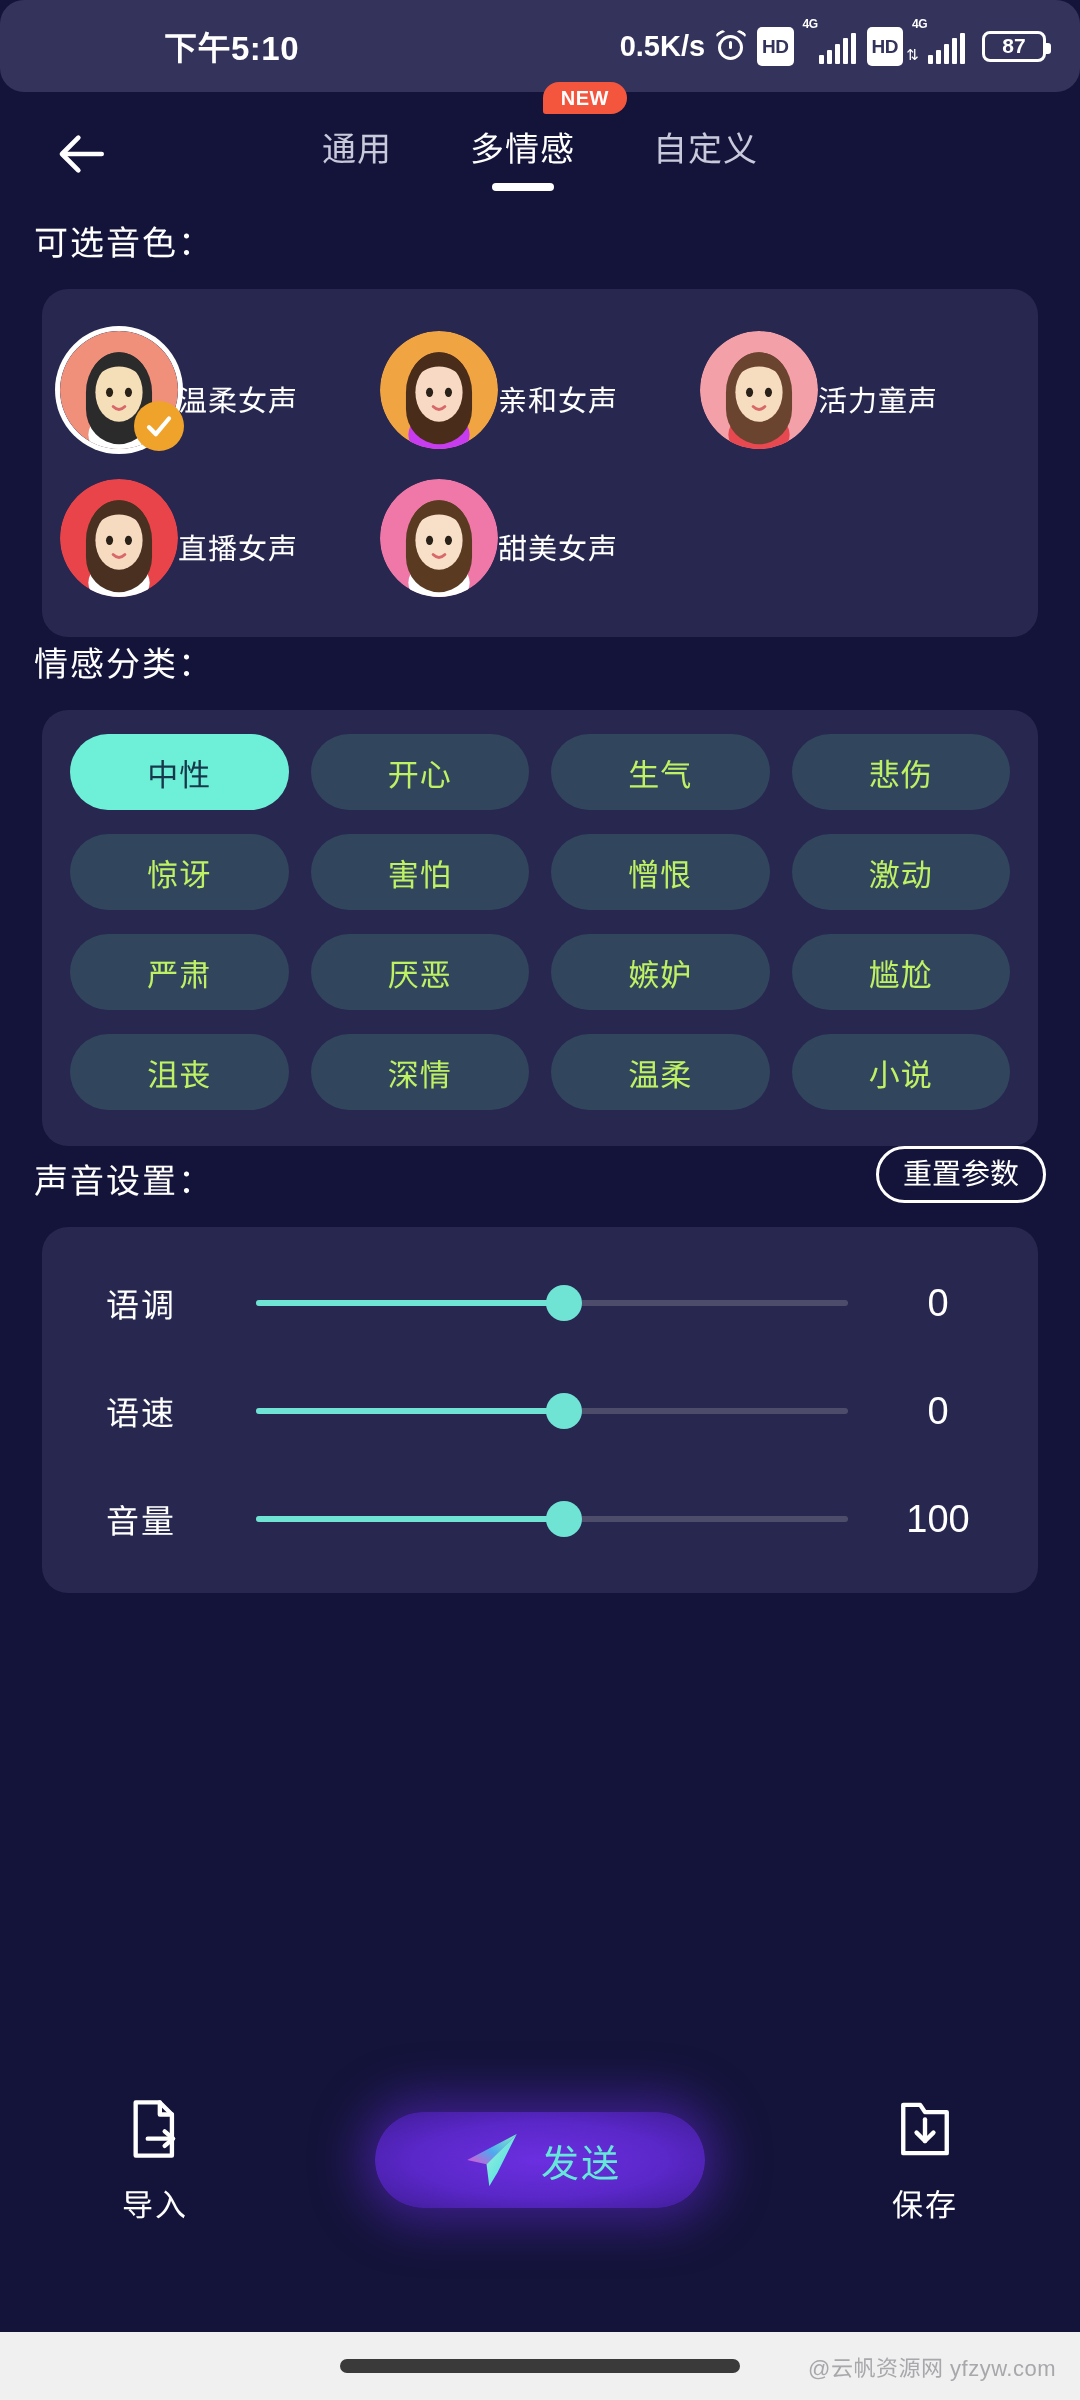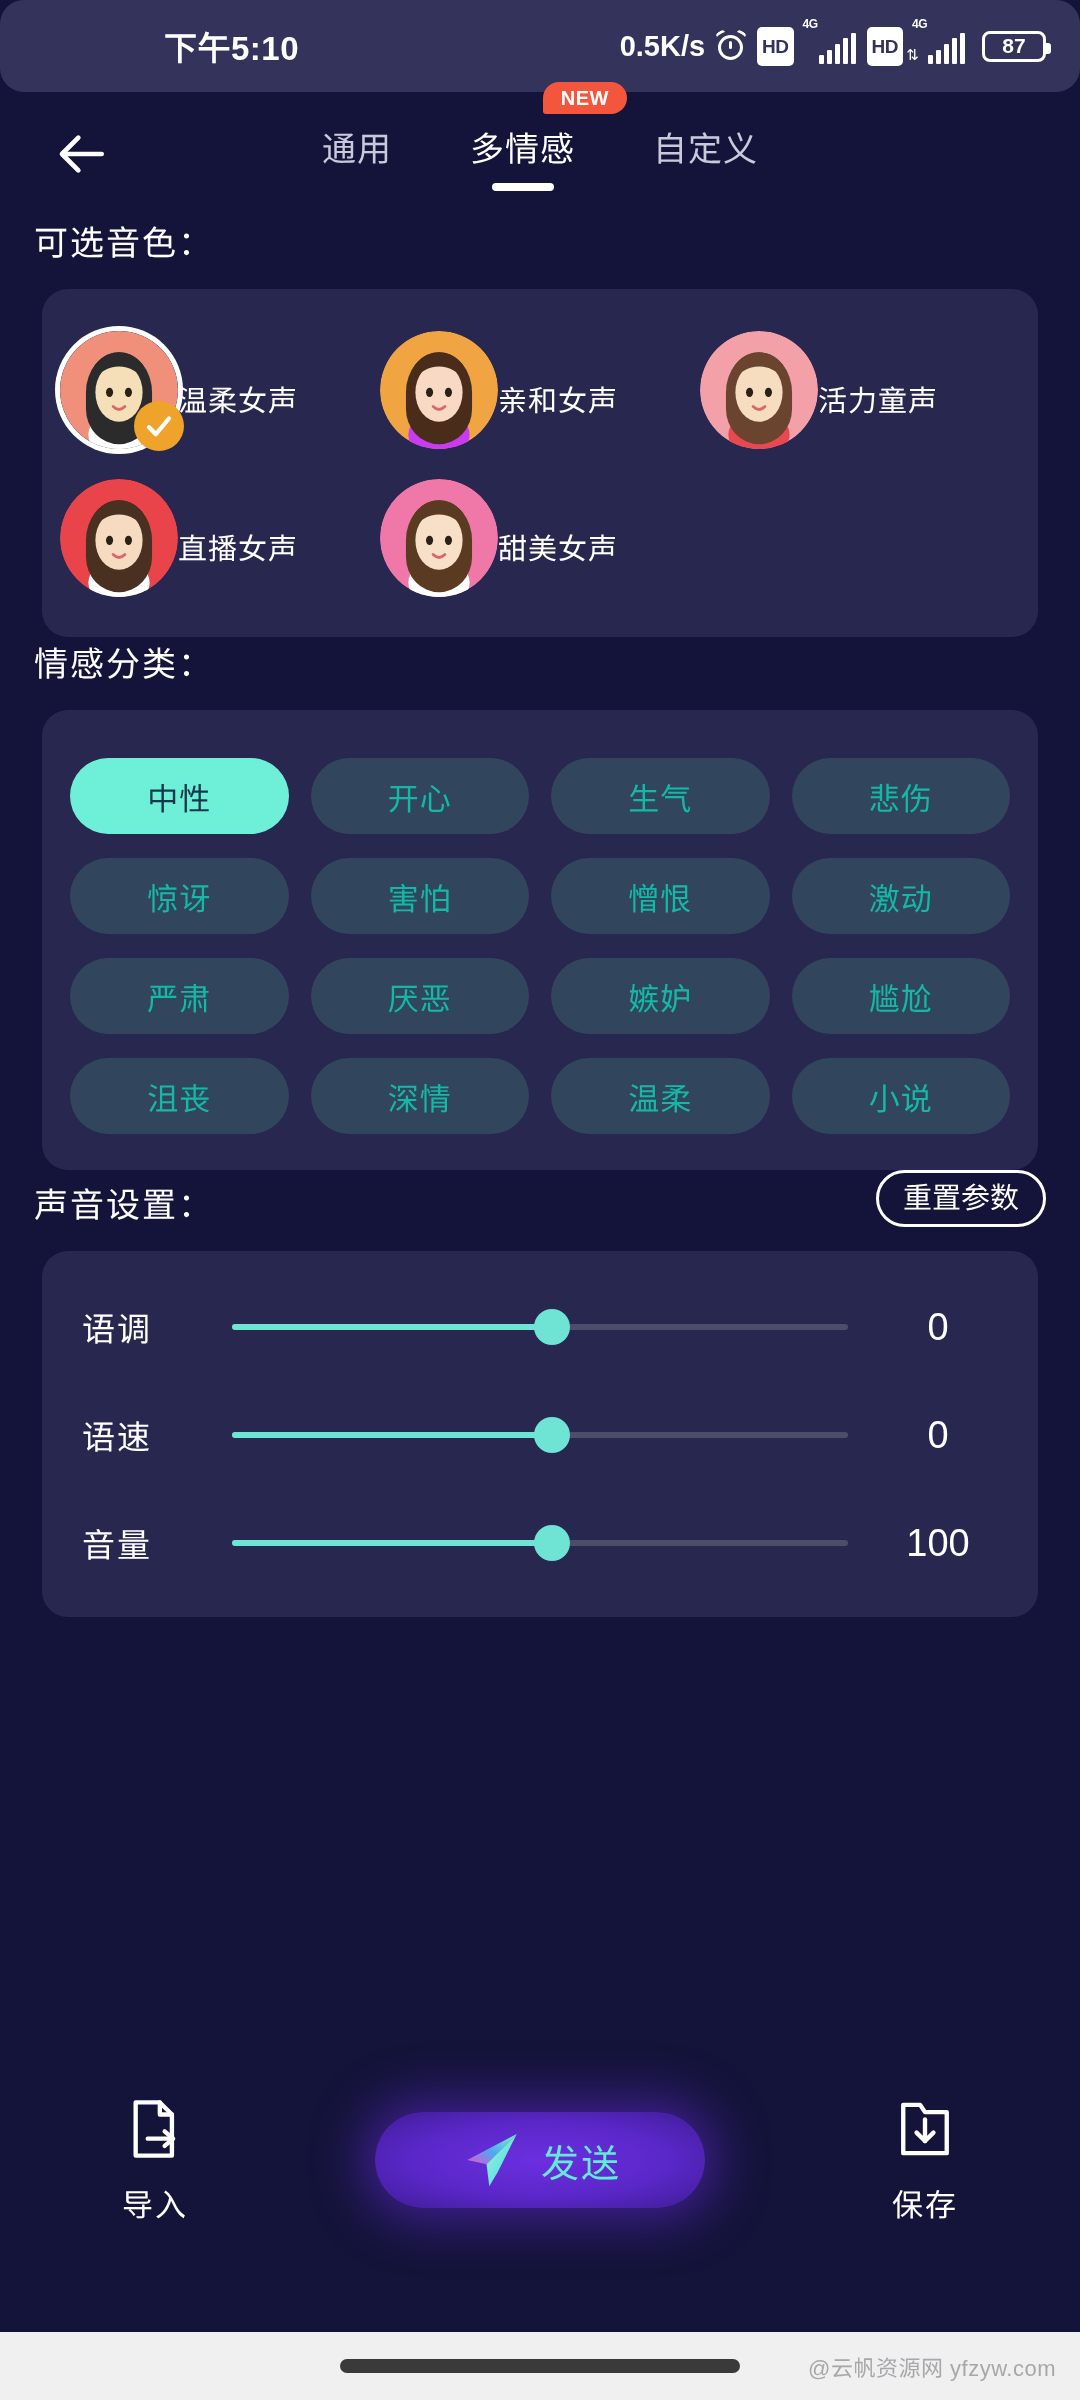--- a/index.html
+++ b/index.html
@@ -143,40 +143,40 @@
     background:#f0a32a; display:flex; align-items:center; justify-content:center;
   }
   .check-badge svg{ width:30px; height:30px; }
   .voice-label{
     margin-top:16px; color:#ffffff; font-size:29px; letter-spacing:1px;
   }
 
   
   .emotion-grid{
     display:grid; grid-template-columns:repeat(4,1fr);
-    gap:24px 22px; padding:48px 28px 36px;
+    gap:24px 22px; padding:24px 28px 36px;
   }
   .chip{
     height:76px; border-radius:38px;
-    background:#31465c; color:#14b8a6;
+    background:#31465c; color:#bef264;
     display:flex; align-items:center; justify-content:center;
     font-size:31px; letter-spacing:1px; cursor:pointer;
   }
   .chip.active{
     background:#6ef0d8; color:#16384a; font-weight:500;
   }
 
   
   .slider-panel{ padding:40px 40px 38px; }
   .slider-row{
     display:flex; align-items:center; height:72px; margin-bottom:36px;
   }
   .slider-row:last-child{ margin-bottom:0; }
   .slider-label{
-    width:150px; color:#ffffff; font-size:33px; letter-spacing:2px;
+    width:150px; color:#ffffff; font-size:33px; letter-spacing:2px;margin-left:24px;
   }
   .track{
     flex:1; height:6px; background:#4d4d6b; border-radius:3px;
     position:relative; margin-right:30px;
   }
   .track .fill{
     position:absolute; left:0; top:0; bottom:0;
     background:#6fe3d4; border-radius:3px;
   }
   .track .thumb{

